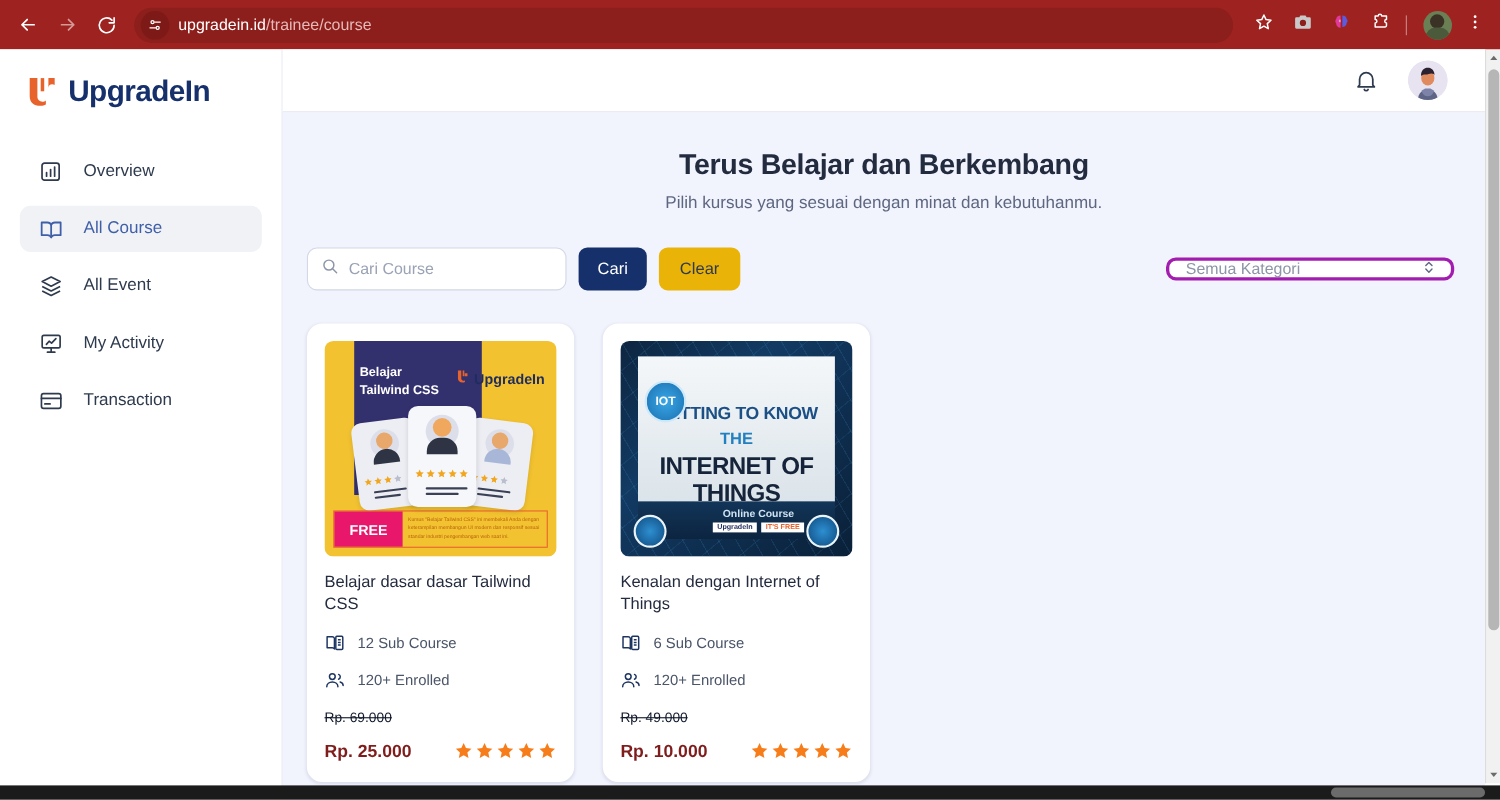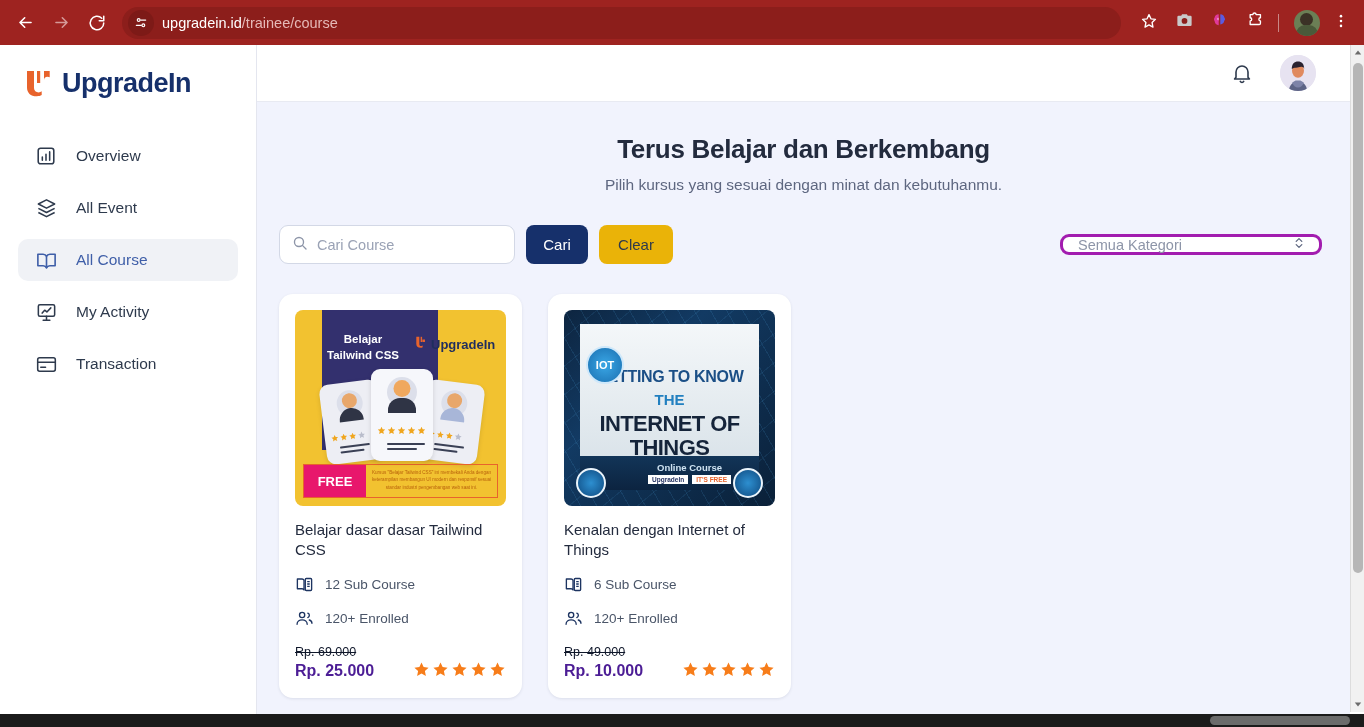--- a/index.html
+++ b/index.html
@@ -170,26 +170,26 @@
   }
   .meta .mico { width: 19px; height: 19px; flex: 0 0 auto; }
   .price-row {
     display: flex; align-items: flex-end; justify-content: space-between;
     margin-top: 17px;
   }
   .price-old {
     font-size: 12.5px; color: #0f172a; text-decoration: line-through;
   }
   .price-new {
-    font-size: 16px; font-weight: 700; color: #4c1d95; margin-top: 3px;
+    font-size: 16px; font-weight: 700; color: #7f1d1d; margin-top: 16px;
   }
   .stars { display: flex; gap: 2px; padding-bottom: 2px; }
 
   
-  .c1 { background: #f2c230; width: 100%; height: 100%; position: relative; text-align: center; }
+  .c1 { background: #f2c230; width: 100%; height: 100%; position: relative; }
   .c1-navy {
     position: absolute; left: 27px; top: 0; width: 116px; height: 140px;
     background: #33306e;
   }
   .c1-t1 { position: absolute; left: 32px; top: 22px; color: #fff;
     font-size: 11.5px; font-weight: 700; line-height: 1.35; }
   .c1-logo { position: absolute; left: 120px; top: 25px;
     display: flex; align-items: center; gap: 3px; }
   .c1-logo-text { font-size: 13px; font-weight: 700; color: #1f2d5e; }
   .c1-cards { position: absolute; left: 0; top: 52px; width: 100%; height: 105px; }
@@ -397,39 +397,39 @@
       <div class="nav-item">
         <span class="nico">
           <svg width="22" height="22" viewBox="0 0 24 24" fill="none" stroke="#2e3a4d" stroke-width="1.7" stroke-linejoin="round">
               <rect x="3.5" y="3.5" width="17" height="17" rx="2.5"></rect>
               <path d="M8 16.5v-3.5M12 16.5v-6.5M16 16.5v-9" stroke-linecap="round"></path>
             </svg>
         </span>
         <span>Overview</span>
       </div>
 
+      <div class="nav-item active">
+        <span class="nico">
+          <svg width="23" height="23" viewBox="0 0 24 24" fill="none" stroke="#3f5fa8" stroke-width="1.7" stroke-linejoin="round">
+              <path d="M3 5.5h5.5c1.6 0 3 .9 3.5 2.2.5-1.3 1.9-2.2 3.5-2.2H21v12h-5.5c-1.6 0-3 .9-3.5 2.2-.5-1.3-1.9-2.2-3.5-2.2H3z"></path>
+              <path d="M12 7.7v11.9"></path>
+            </svg>
+        </span>
+        <span>All Course</span>
+      </div>
+
       <div class="nav-item">
         <span class="nico">
           <svg width="23" height="23" viewBox="0 0 24 24" fill="none" stroke="#2e3a4d" stroke-width="1.6" stroke-linejoin="round">
               <path d="M12 3l8.5 4.3L12 11.6 3.5 7.3z"></path>
               <path d="M3.5 11.9L12 16.2l8.5-4.3"></path>
               <path d="M3.5 16.2L12 20.5l8.5-4.3"></path>
             </svg>
         </span>
         <span>All Event</span>
-      </div>
-
-      <div class="nav-item active">
-        <span class="nico">
-          <svg width="23" height="23" viewBox="0 0 24 24" fill="none" stroke="#3f5fa8" stroke-width="1.7" stroke-linejoin="round">
-              <path d="M3 5.5h5.5c1.6 0 3 .9 3.5 2.2.5-1.3 1.9-2.2 3.5-2.2H21v12h-5.5c-1.6 0-3 .9-3.5 2.2-.5-1.3-1.9-2.2-3.5-2.2H3z"></path>
-              <path d="M12 7.7v11.9"></path>
-            </svg>
-        </span>
-        <span>All Course</span>
       </div>
 
       <div class="nav-item">
         <span class="nico">
           <svg width="23" height="23" viewBox="0 0 24 24" fill="none" stroke="#2e3a4d" stroke-width="1.6" stroke-linejoin="round" stroke-linecap="round">
               <rect x="3.5" y="4" width="17" height="12" rx="1.6"></rect>
               <path d="M7.5 12.6l2.6-3 2.3 1.8 4.1-4.2"></path>
               <path d="M12 16v4M8.5 20h7"></path>
             </svg>
         </span>

